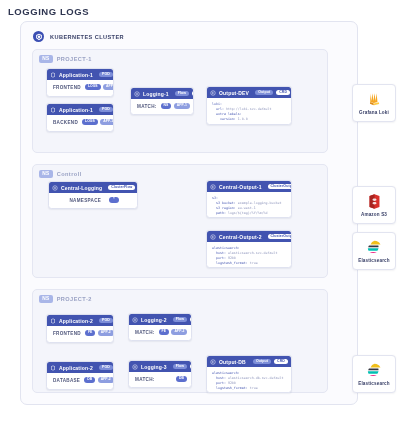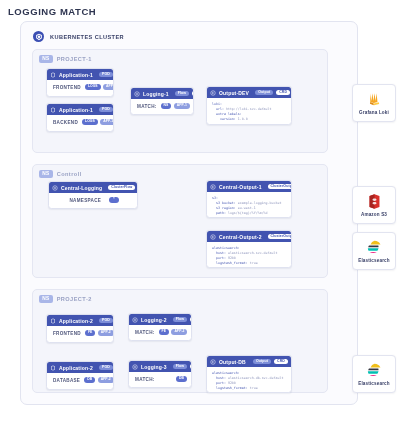--- a/index.html
+++ b/index.html
@@ -142,21 +142,21 @@
   #dest-es1 {left:352px;top:232px;}
   #dest-es2 {left:352px;top:355px;}
 
   svg.wires{position:absolute;left:0;top:0;width:401px;height:431px;overflow:visible;pointer-events:none;}
   .w{fill:none;stroke:#6d7cc9;stroke-width:.85;}
   .w-dash{fill:none;stroke:#a8b0d8;stroke-width:.8;stroke-dasharray:2 1.6;}
 </style>
 </head>
 <body>
 
-<div class="page-title">LOGGING MATCH</div>
+<div class="page-title">LOGGING LOGS</div>
 
 <svg class="wires">
 
   <path class="w-dash" d="M26,95 L26,214"></path>
   <path class="w-dash" d="M26,95 L46,95"></path>
   <path class="w-dash" d="M26,130 L46,130"></path>
   <path class="w-dash" d="M26,197 L48,197"></path>
   <path class="w-dash" d="M26,328 L46,328"></path>
   <path class="w-dash" d="M26,214 L26,328"></path>
   <path class="w-dash" d="M26,375 L46,375"></path>

